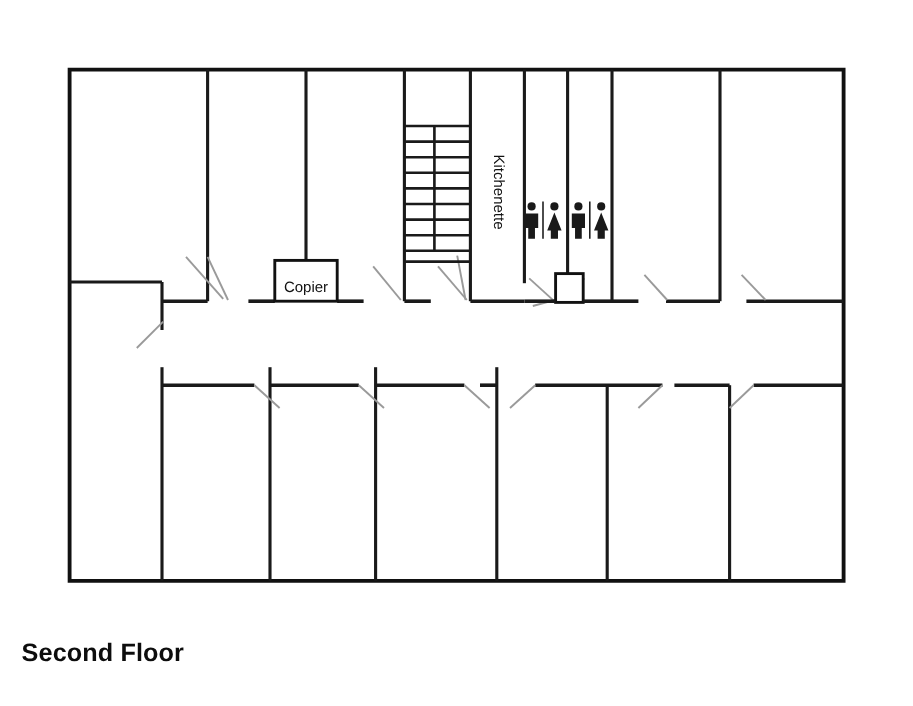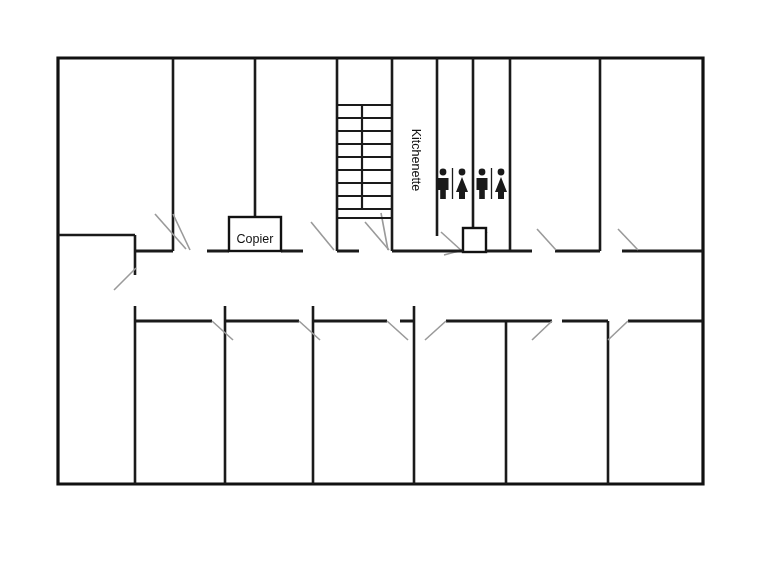--- a/index.html
+++ b/index.html
@@ -215,14 +215,15 @@
       <line class="door-swing" x1="552" y1="321" x2="532" y2="340"></line>
       <line class="door-swing" x1="628" y1="321" x2="608" y2="340"></line>
     </g>
 
     <text class="label-text" x="255" y="243" text-anchor="middle">Copier</text>
 
     <text class="label-vertical" x="0" y="0" text-anchor="middle" transform="translate(412,160) rotate(90)">Kitchenette</text>
 
   </svg>
 
+  <div id="title-block">Second Floor</div>
 
 </div>
 
 </body></html>

